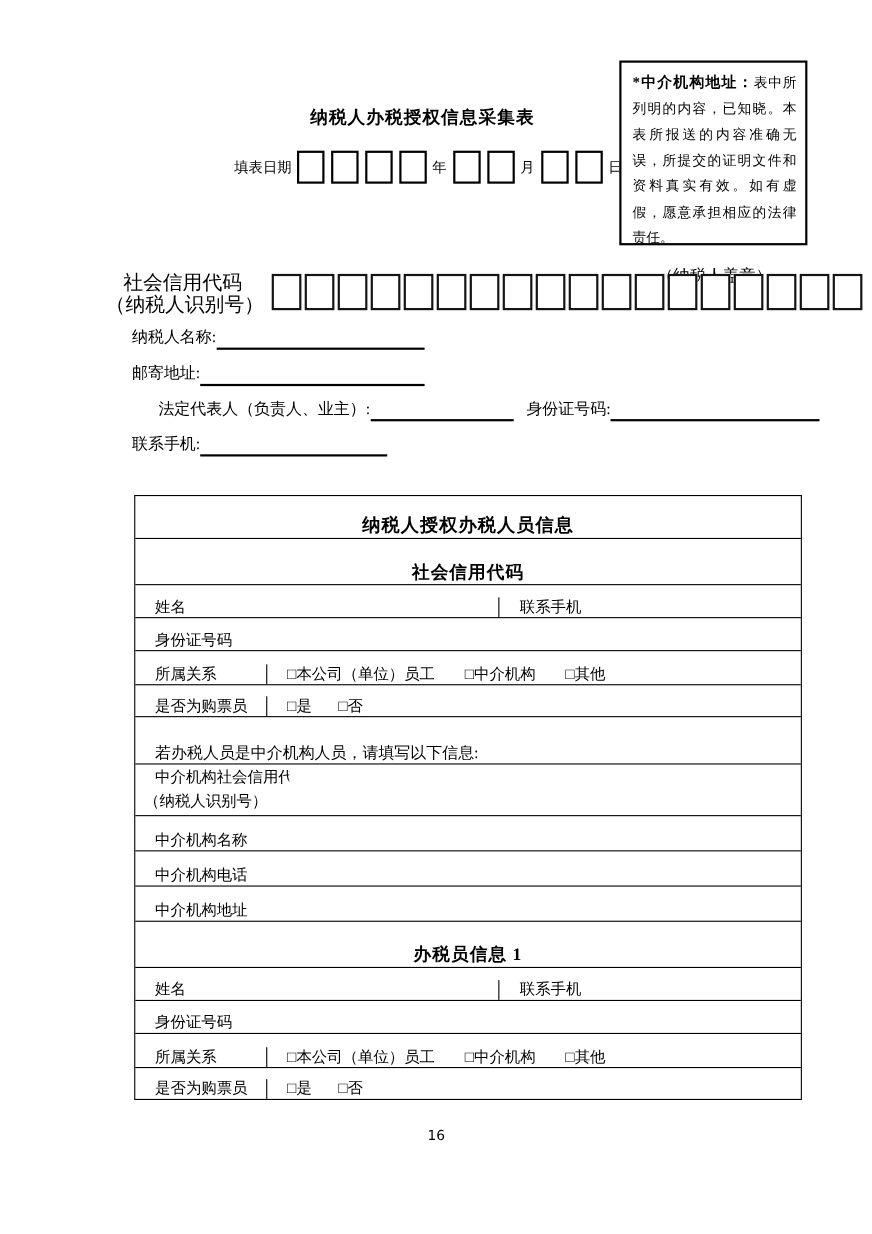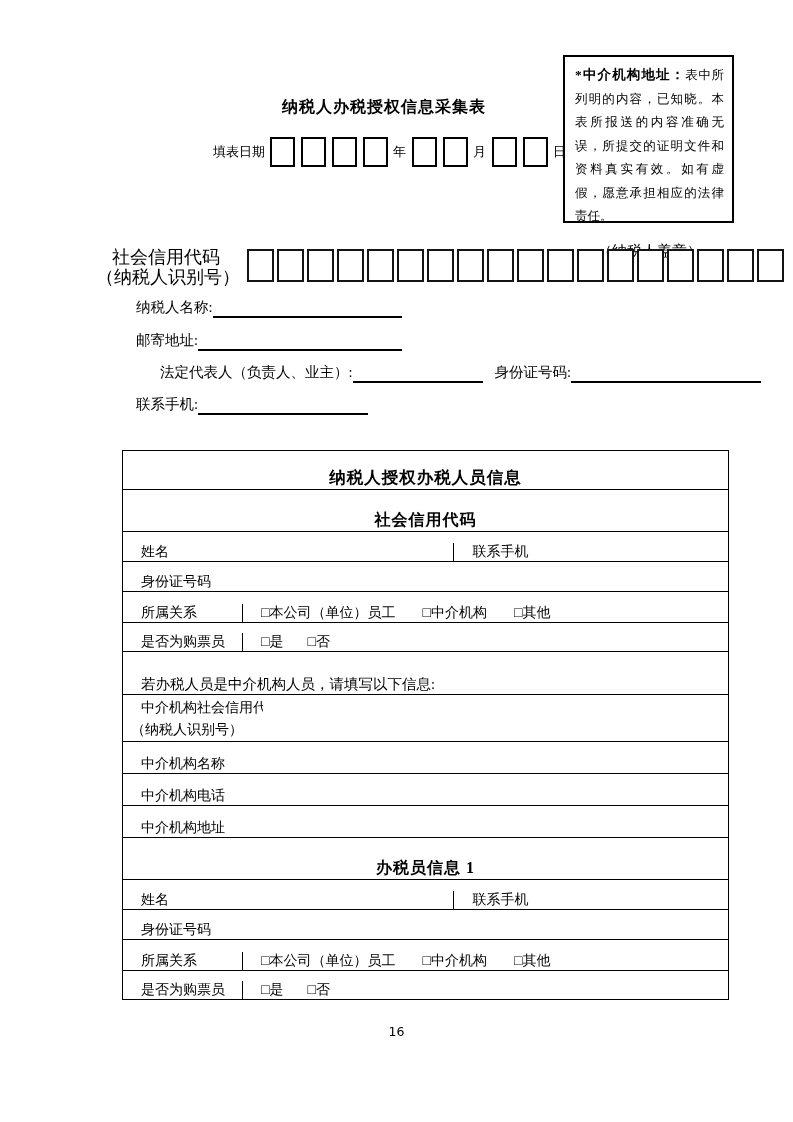--- a/index.html
+++ b/index.html
@@ -37,21 +37,21 @@
   .code-label {
     position:absolute; left:96px; top:247px; width:140px;
     text-align:center; font-size:18px; line-height:20px; white-space:nowrap;
   }
   .code-boxes { position:absolute; left:247px; top:249px; display:flex; }
   .cbox { width:27px; height:33px; border:2px solid #141414; margin-right:3px; flex:none; background:#fff; }
   .cbox:last-child { margin-right:0; }
 
   
   .frow {
-    position:absolute; left:136px; display:flex; align-items:flex-end;
+    position:absolute; left:120px; display:flex; align-items:flex-end;
     font-size:14.5px; line-height:21px; white-space:nowrap;justify-content:center;
   }
   .blank { display:inline-block; border-bottom:2px solid #000; height:21px; flex:none; }
   .lbl2 { margin-left:12px; }
   .top-name  { top:297px; }
   .top-addr  { top:330px; }
   .top-legal { top:362px;margin-left:24px; }
   .top-phone { top:394px; }
 
   

